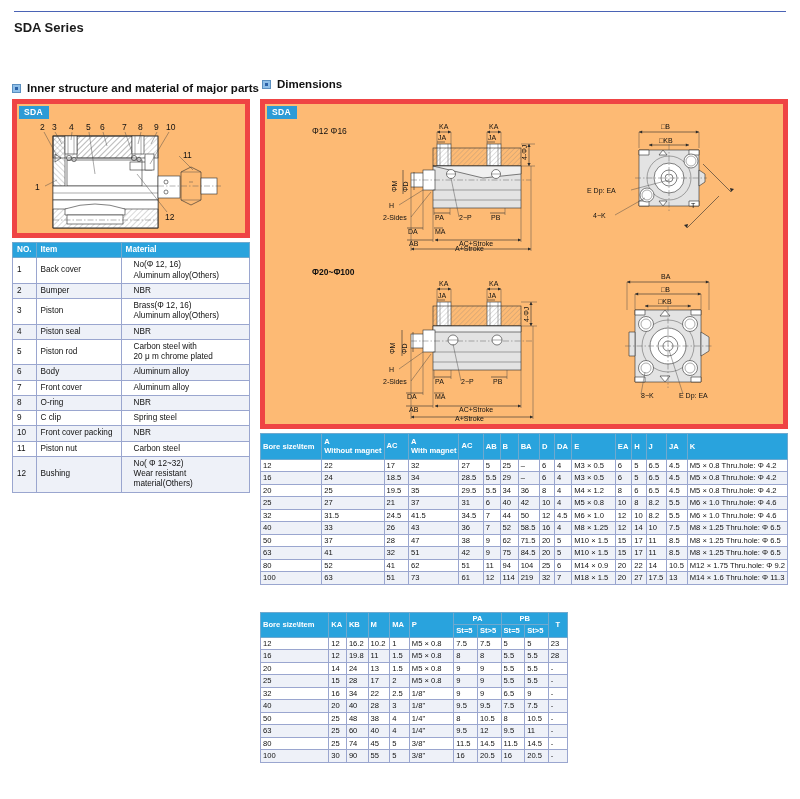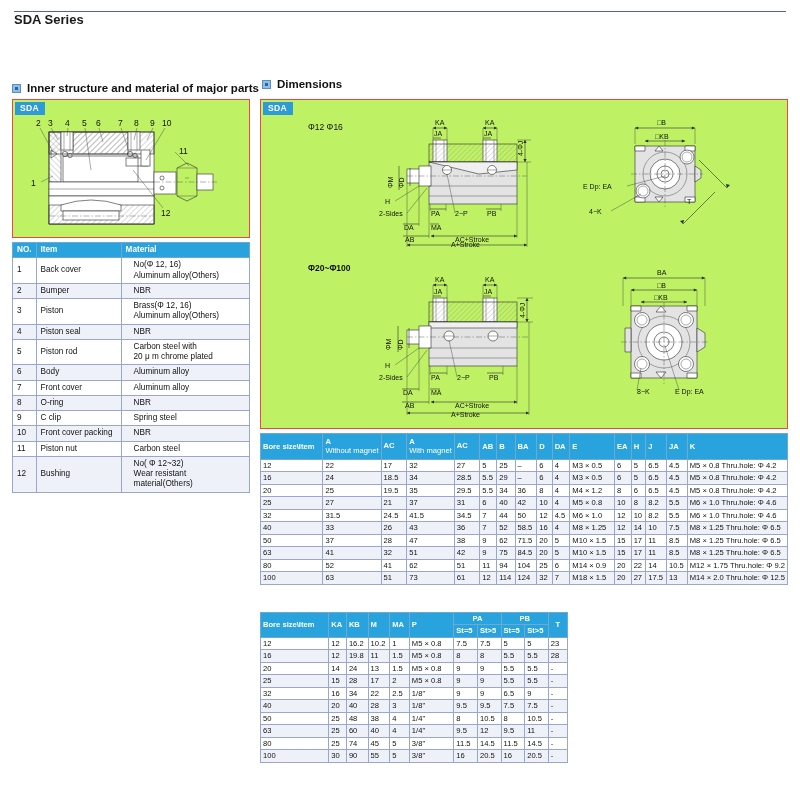--- a/index.html
+++ b/index.html
@@ -13,40 +13,40 @@
     overflow: hidden;
   }
 
   
   .page-head { position:absolute; left:14px; top:8px; width:772px; }
   .title {
     font-size: 21px; font-weight: bold; letter-spacing: -0.2px;
     color:#1a1a1a; line-height: 1.05;
   }
   .title-rule { border-bottom: 1.6px solid #4a63b5; margin-top:3px; width:772px; }
-  .subtitle { font-size: 13px; font-weight: bold; color:#1a1a1a; margin-top:0; }
+  .subtitle { font-size: 13px; font-weight: bold; color:#1a1a1a; margin-top:8px; }
 
   
   .sec-head {
     position:absolute; font-size: 11.5px; font-weight:bold; color:#111;
     display:flex; align-items:center; gap:6px;
   }
   .sq-marker {
     width: 9px; height: 9px; background:#8fbfe8;
     border:1px solid #5a8fc0; position:relative; display:inline-block;
   }
   .sq-marker::after{
     content:""; position:absolute; left:2px; top:2px; width:3px; height:3px;
     background:#2b62a8;
   }
 
   
   .panel {
-    position:absolute; background:#bef264;
-    border:1px solid #ef4444;
+    position:absolute; background:#fdba74;
+    border:5px solid #ef4444;
   }
   .panel-tag {
     position:absolute; left:2px; top:2px;
     background:#2c9bd6; color:#fff; font-size:8.5px; font-weight:bold;
     padding:1px 6px 1px 5px; letter-spacing:0.4px; line-height:1.25;
   }
 
   
   table { border-collapse: collapse; }
   .tbl { font-size: 8px; width:100%; }
@@ -71,21 +71,21 @@
   .parts-tbl td.num { width:22px; text-align:left; }
   .parts-tbl td.item { width:85px; }
   .parts-tbl td.mat { width:auto; white-space:normal;padding-left:12px; }
   .parts-tbl th.num { width:22px; }
   .parts-tbl th.item { width:85px; }
 
   
   .dim-tbl { font-size: 7.6px; }
   .dim-tbl th, .dim-tbl td { padding:1px 2px; }
   .hdr-stack { display:block; line-height:1.15; }
-  .hdr-sub { display:block; font-weight:normal; line-height:1.15; }
+  .hdr-sub { display:block; font-weight:bold; line-height:1.15; }
 
   
   .draw { position:absolute; }
   .draw svg { display:block; }
   .lbl { font-family:"Liberation Sans", sans-serif; font-size:7px; fill:#111; }
   .cnum { font-family:"Liberation Sans", sans-serif; font-size:8.5px; fill:#111; }
   .ln { stroke:#2b2b2b; stroke-width:0.6; fill:none; }
   .ln-t { stroke:#444; stroke-width:0.45; fill:none; }
   .ln-c { stroke:#555; stroke-width:0.45; fill:none; stroke-dasharray:6 2 1.5 2; }
   .gray-fill { fill:#e3e3e3; }
@@ -785,29 +785,29 @@
           <td>M12 × 1.75 Thru.hole: Φ 9.2</td>
         </tr>
         <tr>
           <td>100</td>
           <td>63</td>
           <td>51</td>
           <td>73</td>
           <td>61</td>
           <td>12</td>
           <td>114</td>
-          <td>124</td>
+          <td>219</td>
           <td>32</td>
           <td>7</td>
           <td>M18 × 1.5</td>
           <td>20</td>
           <td>27</td>
           <td>17.5</td>
           <td>13</td>
-          <td>M14 × 2.0 Thru.hole: Φ 12.5</td>
+          <td>M14 × 1.6 Thru.hole: Φ 11.3</td>
         </tr>
       </tbody>
   </table>
 </div>
 
 <div style="position:absolute; left:260px; top:612px; width:308px;">
   <table class="tbl dim-tbl">
     <thead>
       <tr>
         <th rowspan="2" style="width:70px;">Bore size\Item</th>

